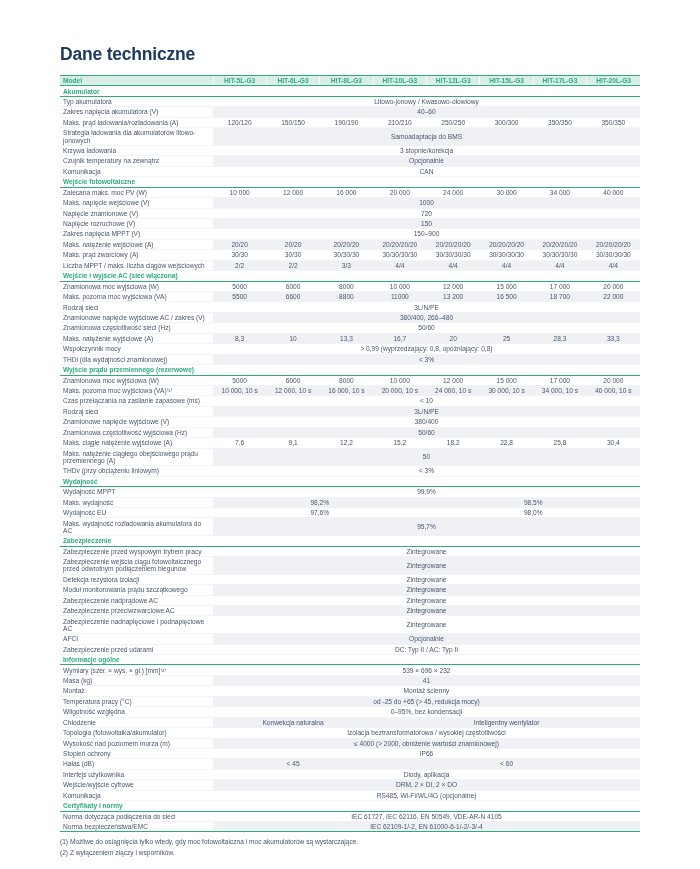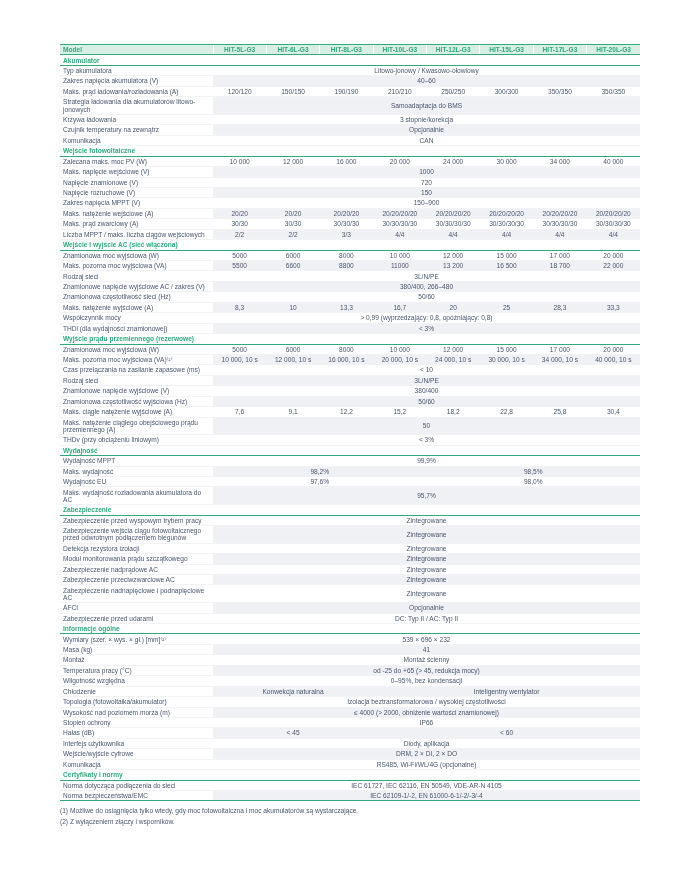--- a/index.html
+++ b/index.html
@@ -36,20 +36,21 @@
   td.val.stripe{background:#f0f1f4;}
   tr.last-row td{border-bottom:1px solid #2fab7e;}
   
   .footnotes{margin-top:5px;font-size:6.6px;line-height:1.6;color:#47566f;}
   .footnotes div{white-space:nowrap;}
 </style>
 </head>
 <body>
 
 <div class="page">
+  <h1 class="title">Dane techniczne</h1>
 
   <table class="spec">
       <colgroup>
         <col style="width: 153px;">
         <col style="width: 53.375px;">
         <col style="width: 53.375px;">
         <col style="width: 53.375px;">
         <col style="width: 53.375px;">
         <col style="width: 53.375px;">
         <col style="width: 53.375px;">

